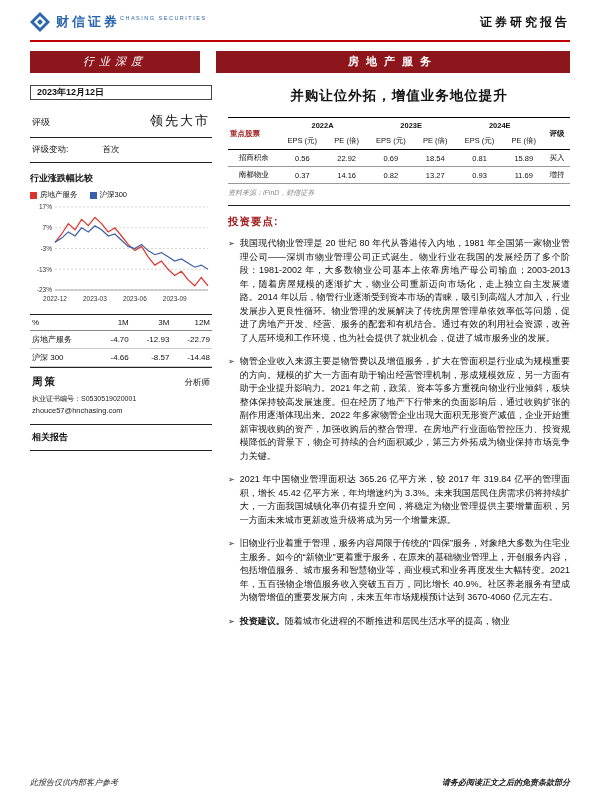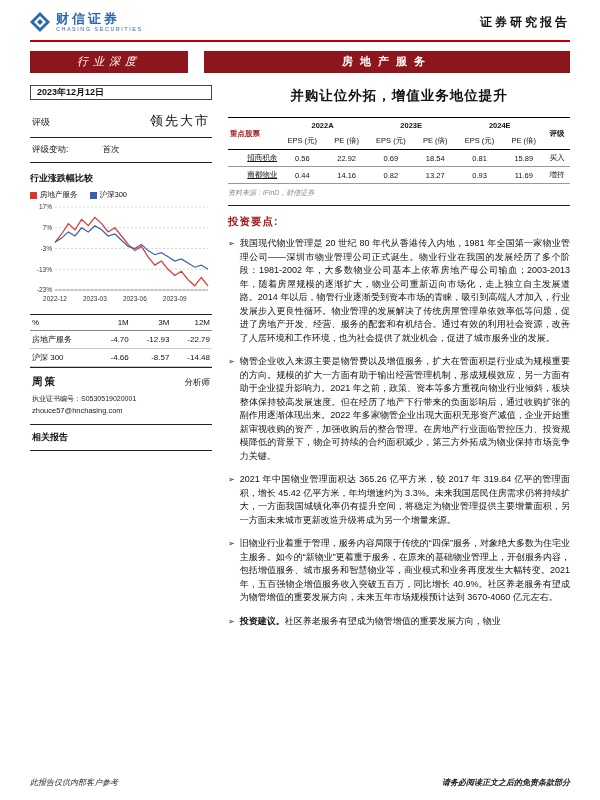--- a/index.html
+++ b/index.html
@@ -2,30 +2,30 @@
 <html><head>
 <meta charset="utf-8">
 <style>
   * { margin:0; padding:0; box-sizing:border-box; }
   body { background:#e8e8e8; font-family:"Liberation Sans", sans-serif; }
   .page { position:relative; width:600px; height:800px; margin:0 auto; background:#ffffff; overflow:hidden; color:#111; }
 
   
   .hdr { display:flex; justify-content:space-between; align-items:center; padding:12px 30px 6px 30px; }
   .logo { display:flex; align-items:center; gap:6px; }
-  .logo-txt { display:flex; flex-direction:column; line-height:1.1; }
+  .logo-txt { display:flex; flex-direction:row; line-height:1.1; }
   .logo-name { color:#2B66AE; font-weight:bold; font-size:13px; letter-spacing:3px; }
   .logo-sub { color:#2B66AE; font-size:5.5px; letter-spacing:1.5px; }
   .report-type { font-size:12px; font-weight:bold; letter-spacing:3px; }
   .red-rule { height:2px; background:#C00000; margin:2px 30px 0 30px; }
 
   
   .banners { display:flex; gap:16px; margin:9px 30px 0 30px; }
   .banner { color:#fff; font-size:11px; text-align:center; padding:3px 0 4px 0; }
-  .banner-left { width:158px; background:#8C161B; font-family:"Liberation Serif", serif; font-style:italic; letter-spacing:5px; }
+  .banner-left { width:170px; background:#8C161B; font-family:"Liberation Serif", serif; font-style:italic; letter-spacing:5px; }
   .banner-right { flex:1; background:#8C161B; font-weight:bold; letter-spacing:7px; }
 
   
   .cols { display:flex; gap:16px; margin:12px 30px 0 30px; }
   .left-col { width:182px; flex:0 0 auto; }
   .right-col { flex:1; min-width:0; }
 
   
   .date-box { border:1px solid #444; font-size:9px; font-weight:bold; padding:0 6px; margin-bottom:10px; }
   .rating-row { display:flex; justify-content:space-between; align-items:baseline; padding:2px 2px 7px 2px; border-bottom:1px solid #222; }
@@ -53,21 +53,21 @@
   .related { border-top:1px solid #222; border-bottom:1px solid #222; font-size:9px; font-weight:bold; padding:6px 2px; }
 
   
   .doc-title { font-size:13.5px; font-weight:bold; text-align:center; letter-spacing:1px; margin:2px 0 12px 0; }
   table.stocks { width:100%; border-collapse:collapse; font-size:7.5px; border-top:1.5px solid #000; }
   table.stocks th, table.stocks td { padding:3px 1px; text-align:center; font-weight:normal; }
   table.stocks .tname { font-weight:bold; color:#9E1B1B; text-align:left; padding-left:2px; }
   table.stocks tr.h1 th { font-weight:bold; }
   table.stocks thead { border-bottom:1px solid #000; }
   table.stocks tbody tr { border-bottom:1px solid #999; }
-  table.stocks td:first-child { text-align:right; padding-left:2px;text-decoration:underline; }
+  table.stocks td:first-child { text-align:center; padding-left:2px; }
   .source { font-size:7px; font-style:italic; color:#8a8a8a; padding:4px 0 7px 0; }
   .highlights { border-top:1px solid #222; padding-top:9px; }
   .hl-title { font-size:10.5px; font-weight:bold; color:#A0191C; letter-spacing:1px; margin-bottom:8px; }
   ul.bullets { list-style:none; }
   ul.bullets li { display:flex; gap:5px; font-size:9px; line-height:1.5; text-align:justify; margin-bottom:10px; }
   .arrow { flex:0 0 auto; font-size:8px; line-height:1.7; color:#222; }
   .lead { font-weight:bold; }
 
   
   .foot { position:absolute; bottom:12px; left:30px; right:30px; display:flex; justify-content:space-between; font-size:8px; }
@@ -210,21 +210,21 @@
             <td>0.56</td>
             <td>22.92</td>
             <td>0.69</td>
             <td>18.54</td>
             <td>0.81</td>
             <td>15.89</td>
             <td>买入</td>
           </tr>
           <tr>
             <td>南都物业</td>
-            <td>0.44</td>
+            <td>0.37</td>
             <td>14.16</td>
             <td>0.82</td>
             <td>13.27</td>
             <td>0.93</td>
             <td>11.69</td>
             <td>增持</td>
           </tr>
         </tbody>
       </table>
       <div class="source">资料来源：iFinD，财信证券</div>
@@ -243,21 +243,21 @@
           <li>
             <span class="arrow">➢</span>
             <span><span class="lead"></span><span>2021 年中国物业管理面积达 365.26 亿平方米，较 2017 年 319.84 亿平的管理面积，增长 45.42 亿平方米，年均增速约为 3.3%。未来我国居民住房需求仍将持续扩大，一方面我国城镇化率仍有提升空间，将稳定为物业管理提供主要增量面积，另一方面未来城市更新改造升级将成为另一个增量来源。</span></span>
           </li>
           <li>
             <span class="arrow">➢</span>
             <span><span class="lead"></span><span>旧物业行业着重于管理，服务内容局限于传统的“四保”服务，对象绝大多数为住宅业主服务。如今的“新物业”更着重于服务，在原来的基础物业管理上，开创服务内容，包括增值服务、城市服务和智慧物业等，商业模式和业务再度发生大幅转变。2021 年，五百强物企增值服务收入突破五百万，同比增长 40.9%。社区养老服务有望成为物管增值的重要发展方向，未来五年市场规模预计达到 3670-4060 亿元左右。</span></span>
           </li>
           <li>
             <span class="arrow">➢</span>
-            <span><span class="lead">投资建议。</span><span>社区养老服务有望成为物管增值的重要发展方向，物业</span></span>
+            <span><span class="lead">投资建议。</span><span>随着城市化进程的不断推进和居民生活水平的提高，物业</span></span>
           </li>
         </ul>
       </section>
     </main>
   </div>
 
   <div class="foot">
     <span class="foot-left">此报告仅供内部客户参考</span>
     <span class="foot-right">请务必阅读正文之后的免责条款部分</span>
   </div>

